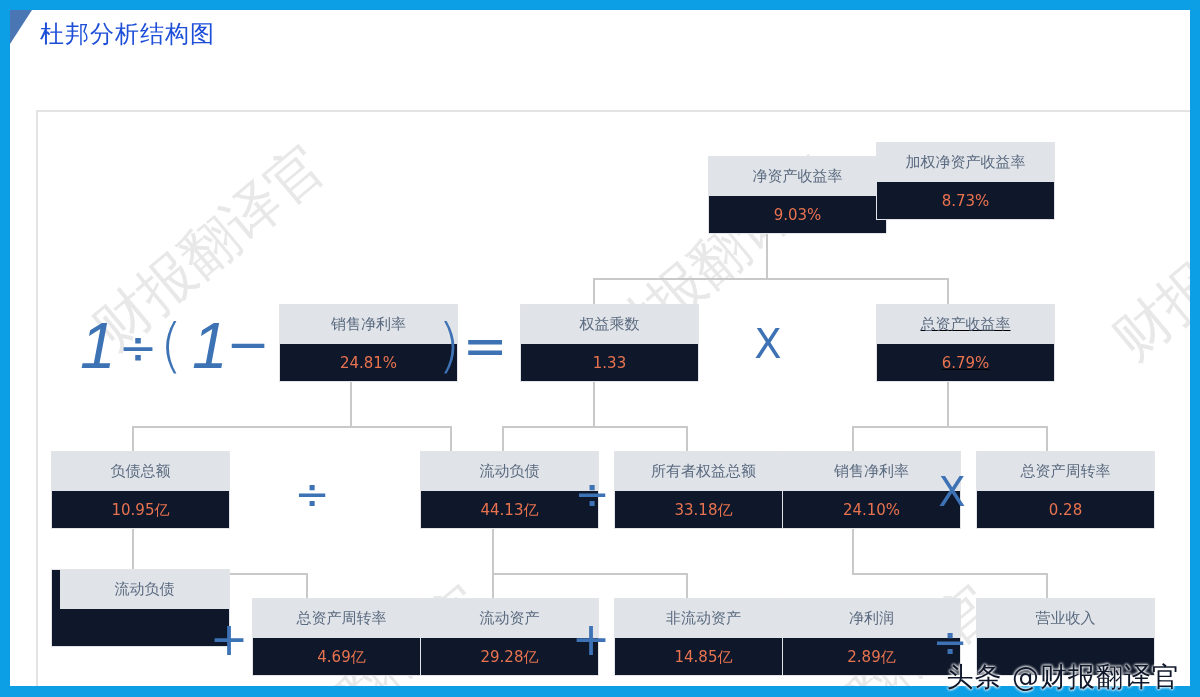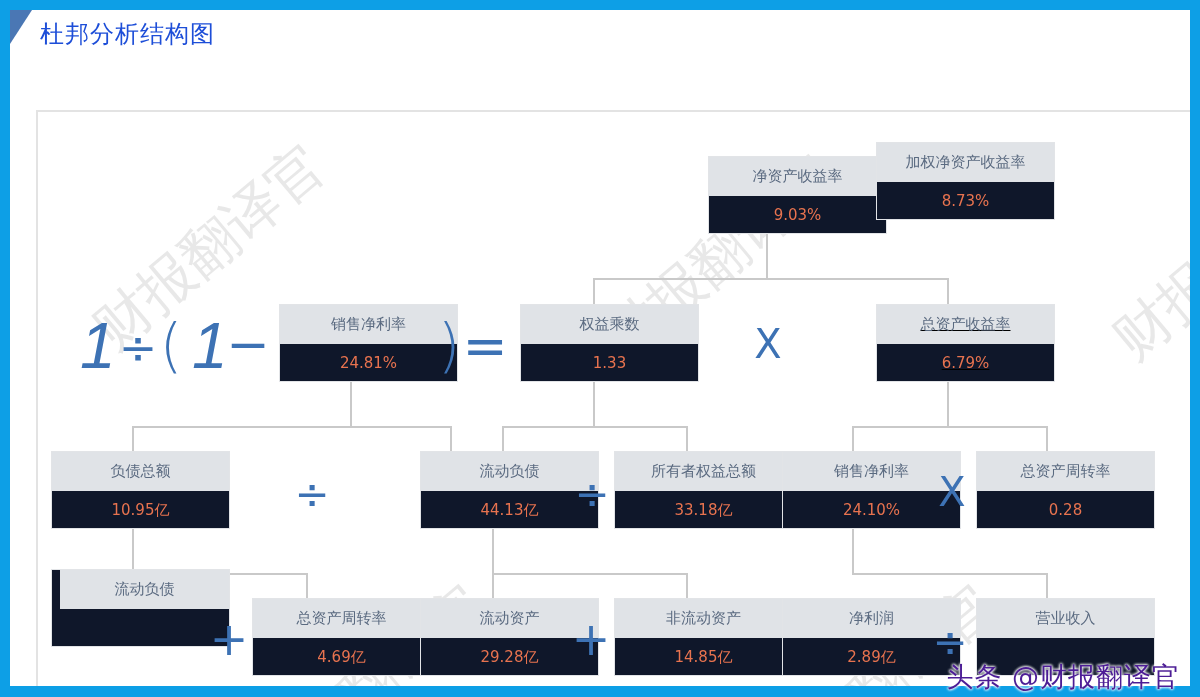--- a/index.html
+++ b/index.html
@@ -38,21 +38,21 @@
   }
   .formula {
     position: absolute; color: #3d72b4; font-style: italic; font-size: 64px; line-height: 1;
     font-family: "Liberation Sans", sans-serif;
   }
   .watermark {
     position: absolute; color: rgba(150,150,150,0.22); font-size: 56px; transform: rotate(-40deg);
     white-space: nowrap; font-family: "DejaVu Serif", serif; pointer-events: none;
   }
   .footer-mark {
-    position: absolute; right: 20px; bottom: 2px; color: #4c1d95; font-size: 27px;
+    position: absolute; right: 20px; bottom: 2px; color: #0f172a; font-size: 27px;
     text-shadow: 0 0 3px #fff, 0 0 3px #fff, 0 0 3px #fff; font-family: "DejaVu Sans", sans-serif;
     letter-spacing: 1px;
   }
 </style>
 </head>
 <body>
 
 <div class="frame">
   <div class="corner-tri"></div>
   <div class="title">杜邦分析结构图</div>

